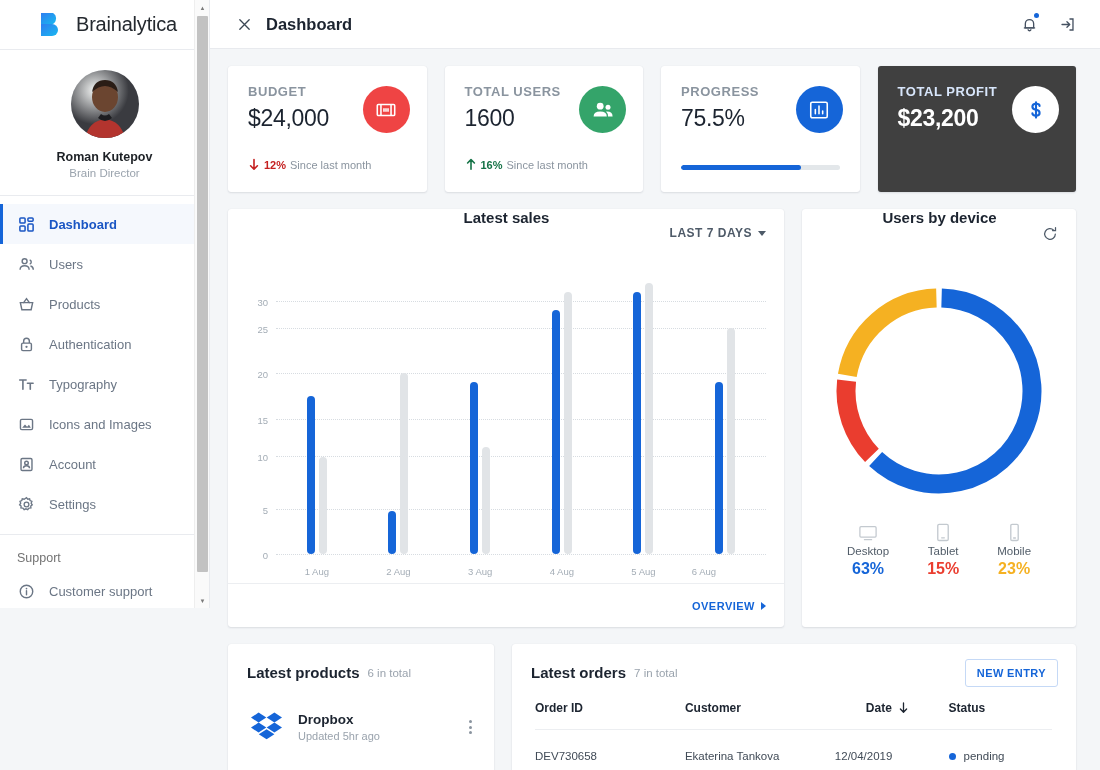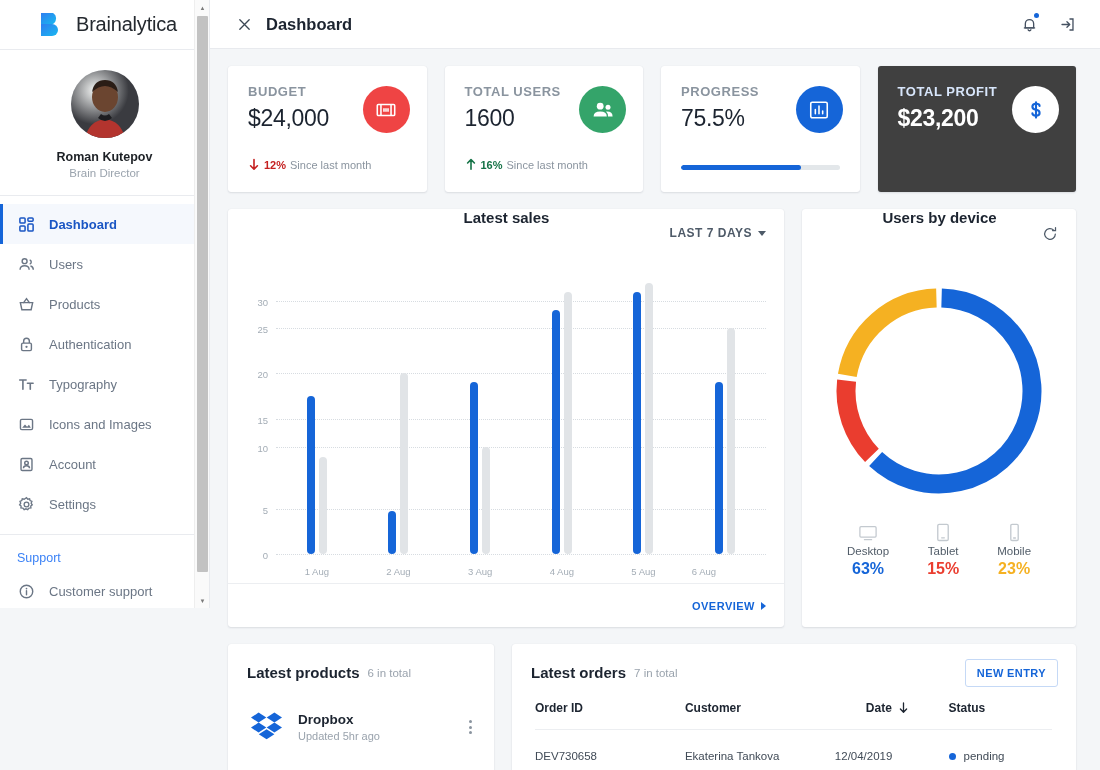--- a/index.html
+++ b/index.html
@@ -53,21 +53,21 @@
   .nav-item.active::before {
     content: ""; position: absolute; left: 0; top: 0;
     width: 3px; height: 100%; background: #1565d8;
   }
   .nav-icon {
     width: 19px; height: 19px; display: flex;
     align-items: center; justify-content: center; flex-shrink: 0;
   }
   .nav-icon svg { display: block; }
   .support-label {
-    padding: 16px 0 6px 17px; font-size: 12.5px; color: #3b82f6;
+    padding: 16px 0 6px 17px; font-size: 12.5px; color: #737373;
   }
   .sb-scrollbar {
     position: absolute; right: 0; top: 0; width: 15px; height: 608px;
     background: #fafafa; border-left: 1px solid #eee;
   }
   .sb-thumb {
     position: absolute; left: 2px; top: 16px;
     width: 11px; height: 556px; background: #c2c2c2; border-radius: 1px;
   }
   .sb-arrow {
@@ -526,21 +526,21 @@
           </span>
         </div>
         <div class="chart-area">
           <div class="plot" id="sales-plot">
               <div class="gridline" style="top: 280px;">
                 <span class="ytick" style="top: 0px;">0</span>
               </div>
               <div class="gridline" style="top: 234.839px;">
                 <span class="ytick" style="top: 0px;">5</span>
               </div>
-              <div class="gridline" style="top: 173px;">
+              <div class="gridline" style="top: 182px;">
                 <span class="ytick" style="top: 0px;">10</span>
               </div>
               <div class="gridline" style="top: 144.516px;">
                 <span class="ytick" style="top: 0px;">15</span>
               </div>
               <div class="gridline" style="top: 99.3548px;">
                 <span class="ytick" style="top: 0px;">20</span>
               </div>
               <div class="gridline" style="top: 54.1935px;">
                 <span class="ytick" style="top: 0px;">25</span>

